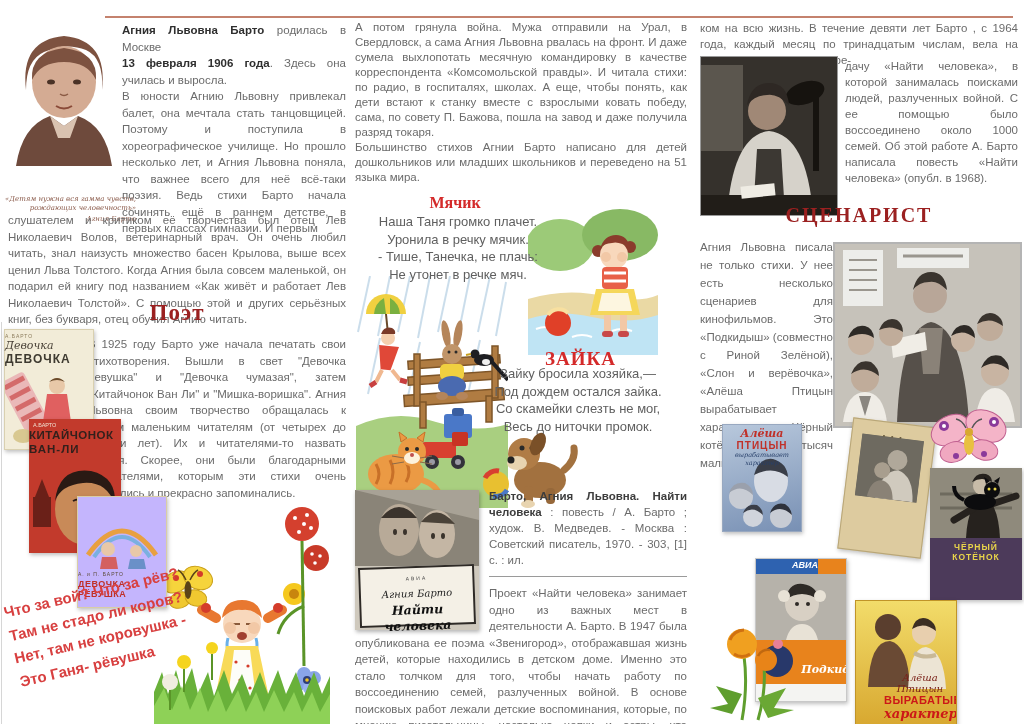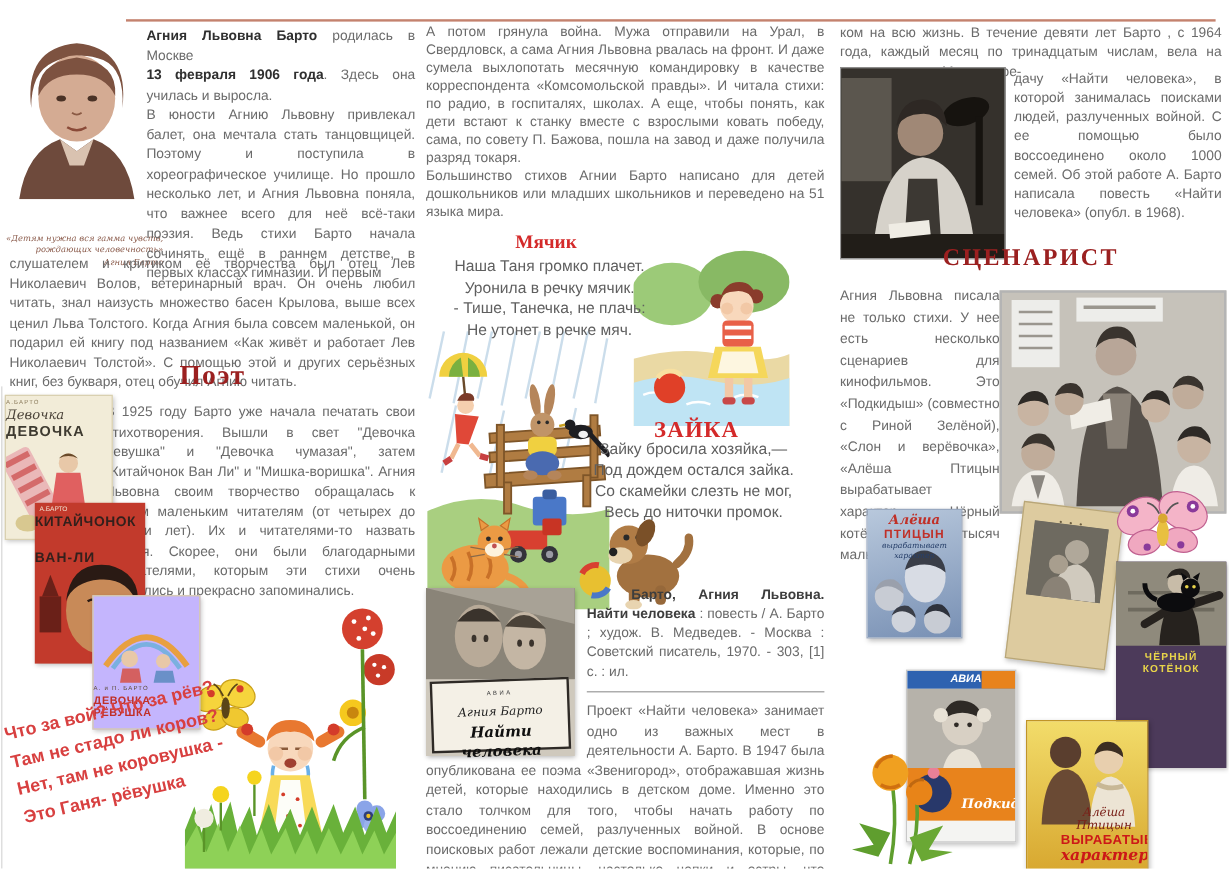--- a/index.html
+++ b/index.html
@@ -2,21 +2,21 @@
 <html><head>
 <meta charset="utf-8">
 <style>
   html,body{margin:0;padding:0;background:#ffffff;}
   .page{position:relative;width:1024px;height:724px;background:#fff;overflow:hidden;
         font-family:"Liberation Sans",sans-serif;color:#6b6b6b;}
   .just{text-align:justify;}
   .pre{white-space:pre-line;}
   .b{font-weight:bold;}
   .dark{color:#2f2f2f;}
-  .dark2{color:#3d3d3d;margin-left:37px;}
+  .dark2{color:#3d3d3d;}
 
   
   .topline{position:absolute;left:105px;top:16px;width:908px;height:2px;background:#c4826e;}
   .leftedge{position:absolute;left:1px;top:322px;width:1px;height:402px;background:#d6d6d6;}
 
   
   .portrait{position:absolute;left:8px;top:28px;width:112px;height:138px;}
   .portrait-cap{position:absolute;left:2px;top:186px;width:134px;text-align:right;
       font-family:"DejaVu Serif",serif;font-style:italic;font-size:7px;line-height:9px;color:#8a5a4a;}
   .portrait-cap .sign{display:block;margin-top:2px;}
@@ -28,21 +28,21 @@
 
   .cover{position:absolute;box-shadow:1px 2px 4px rgba(0,0,0,.25);}
   .cover span{position:absolute;left:0;right:0;text-align:left;}
   .c1{left:4px;top:329px;width:88px;height:119px;background:#f2ecd8;border:1px solid #d9d0b0;z-index:2;}
   .c1-a{top:3px;font-size:5px;letter-spacing:1px;color:#8a7a5a;}
   .c1-t1{top:9px;font-family:"DejaVu Serif",serif;font-style:italic;font-size:11px;color:#4a4238;}
   .c1-t2{top:22px;font-weight:bold;font-size:12px;letter-spacing:1px;color:#3e3a30;}
   .c2{left:29px;top:419px;width:92px;height:134px;background:#c23a2c;z-index:3;}
   .c2-a{top:3px;left:4px !important;right:auto !important;font-size:5.5px;color:#f0e0d0;text-align:left;}
   .c2-t1{top:10px;font-weight:bold;font-size:11.5px;letter-spacing:.5px;color:#33201c;}
-  .c2-t2{top:24px;font-weight:bold;font-size:11.5px;letter-spacing:1px;color:#33201c;margin-top:16px;}
+  .c2-t2{top:24px;font-weight:bold;font-size:11.5px;letter-spacing:1px;color:#33201c;}
   .c3{left:77px;top:496px;width:88px;height:110px;background:#c4b5fd;border:1px solid #d9cda6;z-index:4;}
   .c3-a{top:74px;font-size:5px;letter-spacing:1px;color:#5a4a35;}
   .c3-t{top:82px;font-weight:bold;font-size:9px;color:#c03028;letter-spacing:.5px;}
   .cover svg{position:absolute;}
 
   .handpoem{position:absolute;left:12px;top:600px;width:240px;color:#d84040;font-weight:bold;
       font-size:15px;line-height:23.5px;transform:rotate(-13deg);transform-origin:0 50%;z-index:5;}
   .girlscene{position:absolute;left:154px;top:466px;width:176px;height:258px;}
 
   
@@ -89,21 +89,21 @@
   .palyosha{left:722px;top:424px;width:78px;height:106px;
       background:linear-gradient(165deg,#b8c8dc,#7890b4);border:1px solid #98a8c0;}
   .pa1{font-family:"DejaVu Serif",serif;font-style:italic;font-weight:bold;font-size:11px;color:#c03028;margin-top:2px;}
   .pa2{font-weight:bold;font-size:10px;letter-spacing:1px;color:#c03028;}
   .pa3,.pa4{font-family:"DejaVu Serif",serif;font-style:italic;font-size:6.5px;color:#28406a;}
   .pslon{left:845px;top:422px;width:82px;height:130px;background:#ddcb9f;border:1px solid #b8a678;transform:rotate(7deg);}
   .ps-ph{position:absolute;left:10px;top:14px;right:10px;height:62px;background:#6e6a60;}
   .ps-t{position:absolute;left:0;right:0;bottom:26px;font-family:"DejaVu Serif",serif;font-style:italic;
       font-size:9.5px;color:#3c3220;text-align:center;}
   .ps-d{position:absolute;left:0;right:0;bottom:12px;font-size:7px;color:#6a5c40;text-align:center;letter-spacing:2px;}
-  .pkot{left:930px;top:468px;width:92px;height:172px;background:#4c3a5a;}
+  .pkot{left:930px;top:468px;width:92px;height:132px;background:#4c3a5a;}
   .pk-top{position:absolute;left:0;top:0;right:0;height:70px;background:#8f8a7c;}
   .pk-t{position:absolute;left:0;right:0;top:74px;color:#e8d44a;font-weight:bold;font-size:8.5px;
       letter-spacing:1px;text-align:center;}
   .ppod{left:755px;top:558px;width:90px;height:142px;background:#fff;border:1px solid #c8c8c8;}
   .pp-band{position:absolute;left:0;top:0;right:0;height:15px;background:#2e62b0;}
   .pp-kino{position:absolute;left:4px;top:1px;color:#fff;font-weight:bold;font-style:italic;font-size:9px;z-index:2;}
   .pp-or{position:absolute;right:0;top:0;width:28px;height:15px;background:#e8831c;}
   .pp-photo{position:absolute;left:0;top:15px;right:0;height:66px;background:#b6b2aa;}
   .pp-orange{position:absolute;left:0;top:81px;right:0;height:44px;background:#e8831c;}
   .pp-circle{position:absolute;left:5px;top:86px;width:32px;height:32px;border-radius:50%;background:#28386a;}

